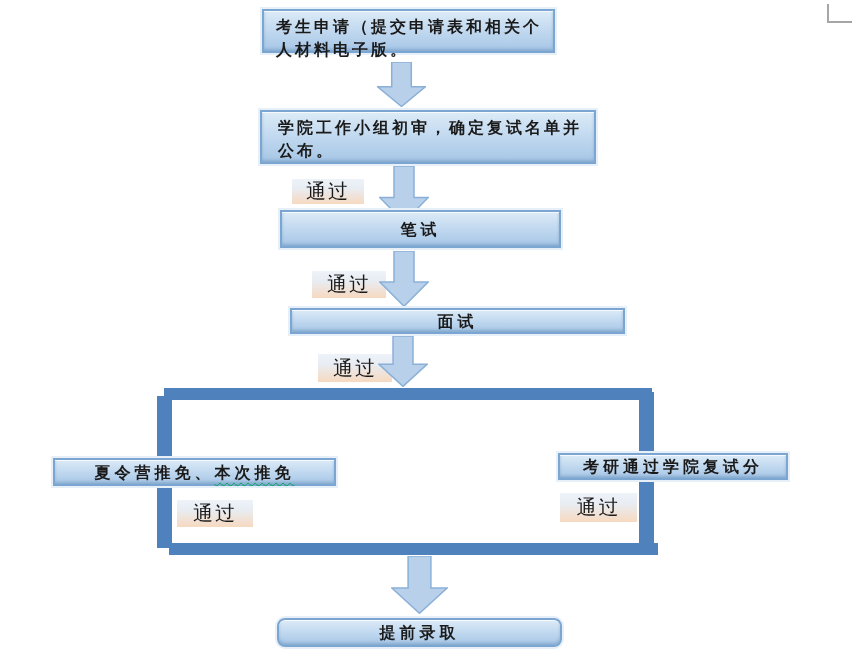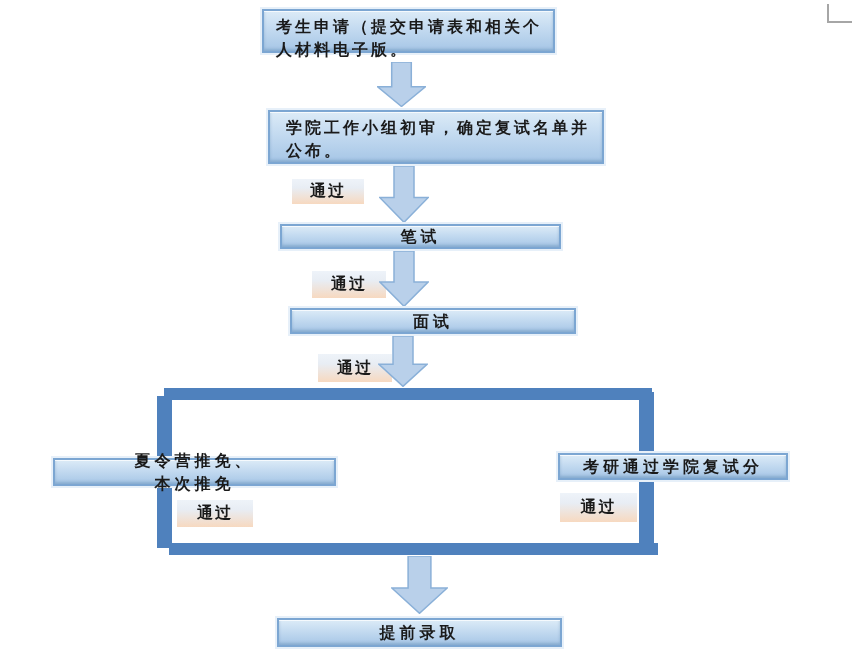--- a/index.html
+++ b/index.html
@@ -15,31 +15,32 @@
     font-weight:bold;font-size:16px;letter-spacing:3px;line-height:23px;
     z-index:4;color:#1a1a1a;
   }
   .node.center{display:flex;align-items:center;justify-content:center;letter-spacing:4px;}
   .node.twoline{padding:4px 8px 0 12px;text-align:left;}
 
   
   .pass{
     background:linear-gradient(180deg,#eef3f9 0%,#e8edf4 35%,#f7d9c0 100%);
     display:flex;align-items:center;justify-content:center;
-    font-weight:bold;font-size:16px;letter-spacing:2px;z-index:2;color:#1a1a1a;
+    font-weight:normal;font-size:20px;letter-spacing:2px;z-index:2;color:#1a1a1a;
   }
 
   
   .bar{background:#4f81bd;z-index:1;}
 
   
   .arrow{z-index:3;}
   .arrow svg{display:block;width:100%;height:100%;}
 
   .wavy{
+    text-decoration:underline;
     text-decoration-style:wavy;
     text-decoration-color:#00a651;
     text-decoration-thickness:1px;
     text-underline-offset:4px;
   }
 
   
   .corner{
     border-left:2px solid #a6a6a6;
     border-bottom:2px solid #a6a6a6;
@@ -77,32 +78,32 @@
   </svg>
 </div>
 <div class="abs arrow" style="left:391px;top:556px;width:57px;height:58px;">
   <svg viewBox="0 0 50 58" preserveAspectRatio="none">
     <path d="M15 0 H35 V32 H49.3 L25 57.3 L0.7 32 H15 Z" fill="#b9d0ea" stroke="#8ab0d8" stroke-width="1.5" vector-effect="non-scaling-stroke"></path>
   </svg>
 </div>
 
 <div class="abs node twoline" style="left:262px;top:9px;width:293px;height:44px;">考生申请（提交申请表和相关个人材料电子版。</div>
 
-<div class="abs node twoline" style="left:268px;top:110px;width:336px;height:54px;padding-left:16px;">学院工作小组初审，确定复试名单并公布。</div>
+<div class="abs node twoline" style="left:260px;top:110px;width:336px;height:54px;padding-left:16px;">学院工作小组初审，确定复试名单并公布。</div>
 
-<div class="abs node center" style="left:280px;top:224px;width:281px;height:25px;">笔试</div>
+<div class="abs node center" style="left:280px;top:210px;width:281px;height:38px;">笔试</div>
 
-<div class="abs node center" style="left:290px;top:308px;width:286px;height:26px;">面试</div>
+<div class="abs node center" style="left:290px;top:308px;width:335px;height:26px;">面试</div>
 
-<div class="abs node center" style="left:53px;top:458px;width:283px;height:28px;flex-direction:column;">
+<div class="abs node center" style="left:53px;top:458px;width:283px;height:28px;">
   <span>夏令营推免、</span>
     <span class="wavy">本次推免</span>
 </div>
 
 <div class="abs node center" style="left:558px;top:453px;width:230px;height:27px;font-family:Liberation Serif, serif;">考研通过学院复试分</div>
 
-<div class="abs node center" style="left:277px;top:618px;width:285px;height:29px;">提前录取</div>
+<div class="abs node center" style="left:277px;top:618px;width:285px;height:29px;border-radius:8px;">提前录取</div>
 
 <div class="abs pass" style="left:292px;top:179px;width:72px;height:25px;">通过</div>
 <div class="abs pass" style="left:312px;top:271px;width:74px;height:27px;">通过</div>
 <div class="abs pass" style="left:318px;top:354px;width:74px;height:28px;">通过</div>
 <div class="abs pass" style="left:177px;top:500px;width:76px;height:27px;">通过</div>
 <div class="abs pass" style="left:560px;top:493px;width:77px;height:29px;">通过</div>
 
 </body></html>

